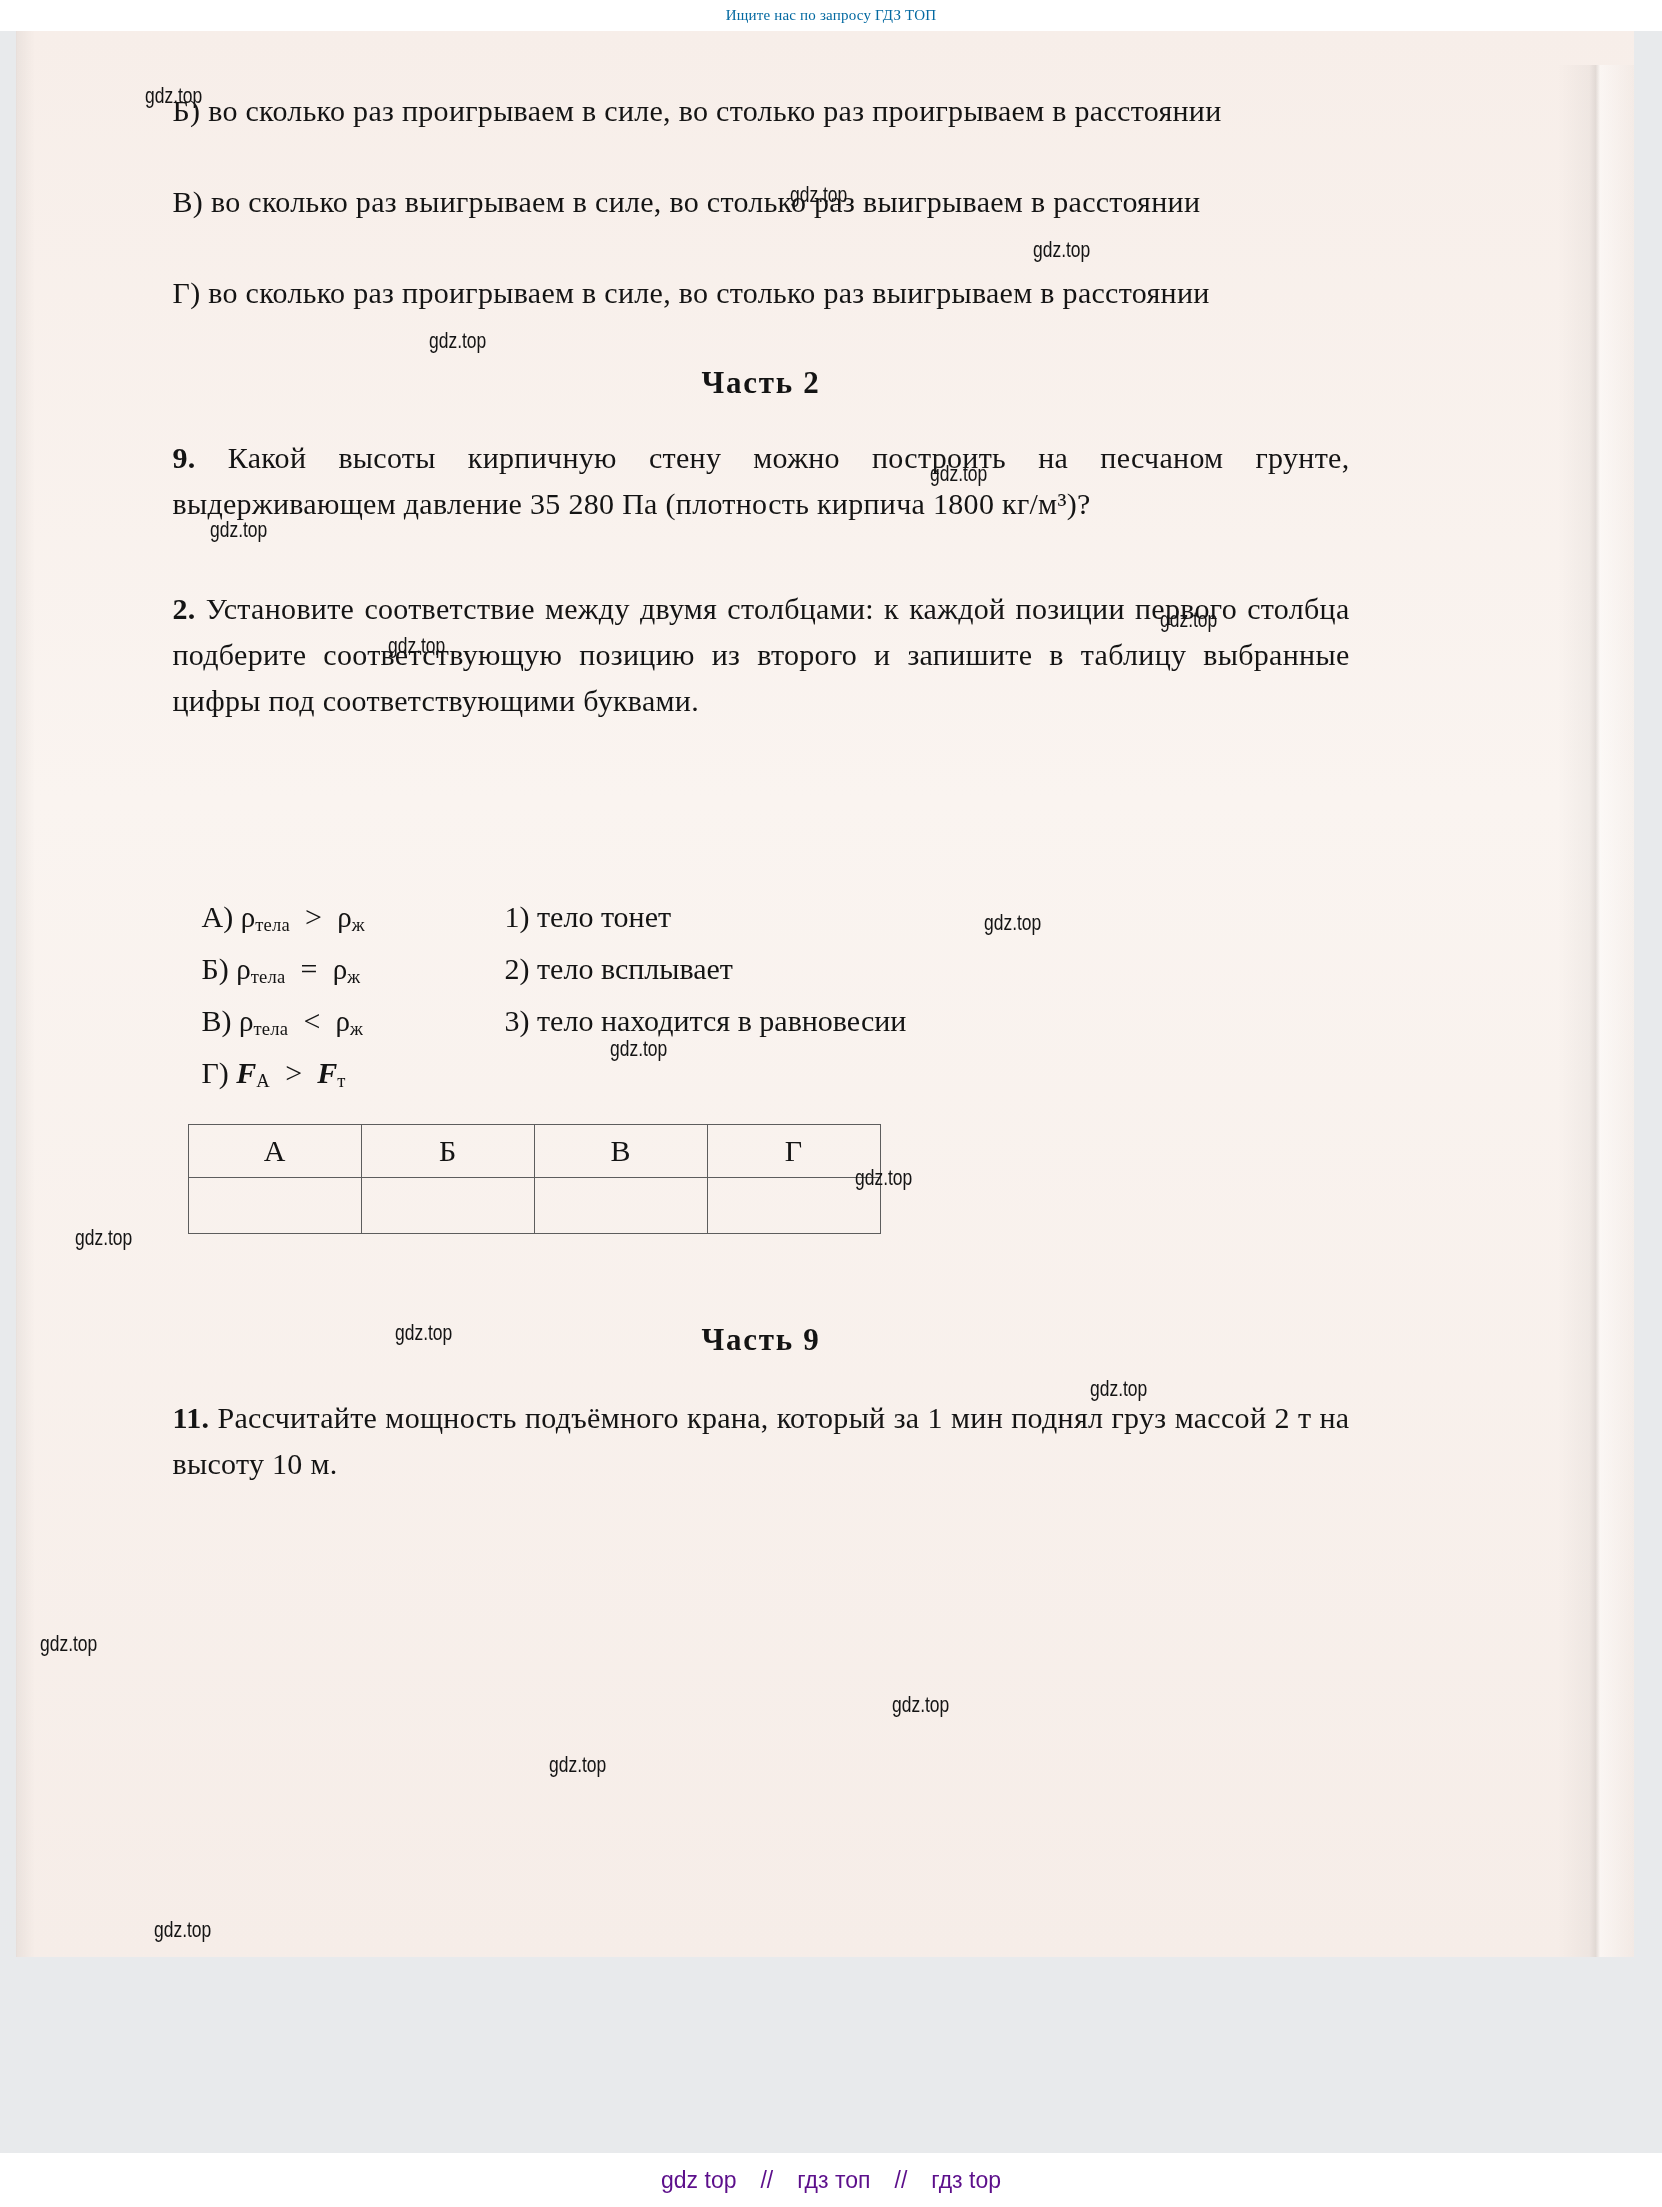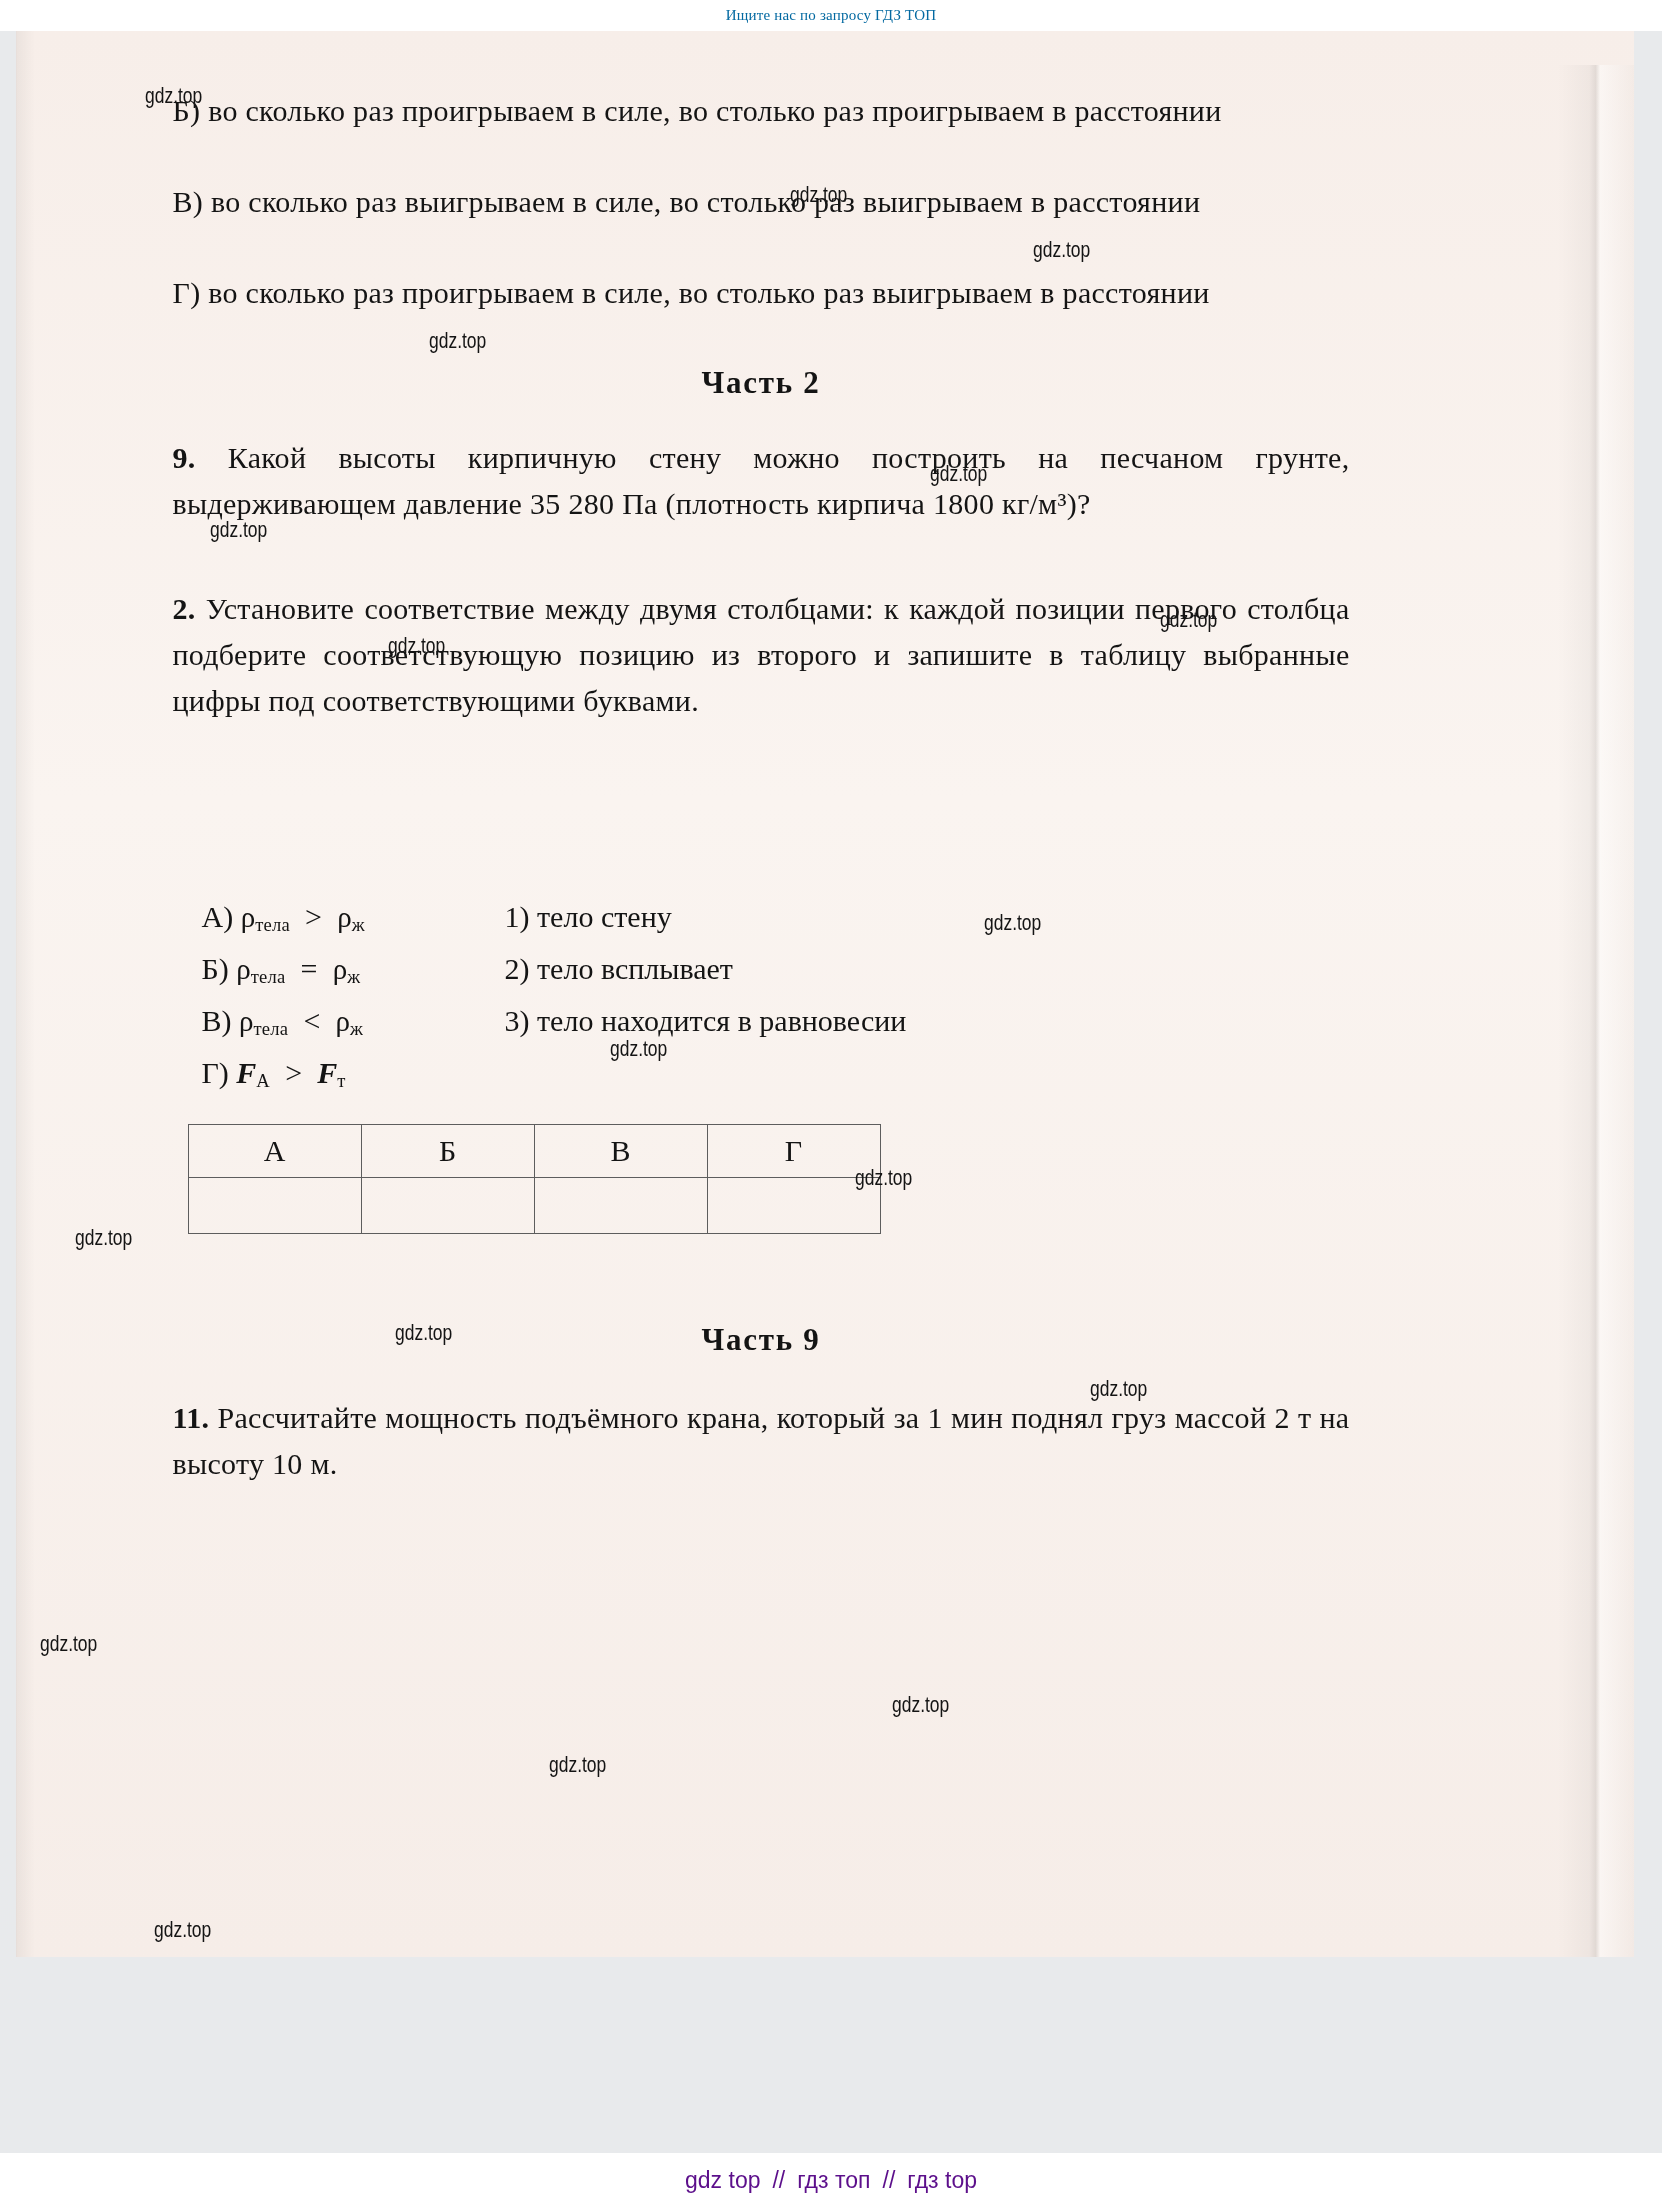--- a/index.html
+++ b/index.html
@@ -189,21 +189,21 @@
   #footer-links {
     position: absolute;
     left: 0;
     top: 2153px;
     width: 1662px;
     height: 55px;
     background: #ffffff;
     display: flex;
     align-items: center;
     justify-content: center;
-    gap: 12px;
+    gap: 24px;
   }
   #footer-links .flink {
     font-family: "Liberation Sans", sans-serif;
     font-size: 23px;
     color: #5c0f8b;
     white-space: nowrap;
   }
   #footer-links .fsep {
     font-family: "Liberation Sans", sans-serif;
     font-size: 23px;
@@ -249,21 +249,21 @@
     <div class="match-wrap" style="top:869px;margin-left:29px;">
 
       <div class="match-row">
         <div class="match-left">
           <span>А)</span>
           <span class="rho">ρ</span><sub>тела</sub>
           <span class="op">&gt;</span>
           <span class="rho">ρ</span><sub>ж</sub>
         </div>
         <div class="match-right">
-          <span>1)</span>&nbsp;<span>тело стену</span>
+          <span>1)</span>&nbsp;<span>тело тонет</span>
         </div>
       </div>
 
       <div class="match-row">
         <div class="match-left">
           <span>Б)</span>
           <span class="rho">ρ</span><sub>тела</sub>
           <span class="op">=</span>
           <span class="rho">ρ</span><sub>ж</sub>
         </div>

